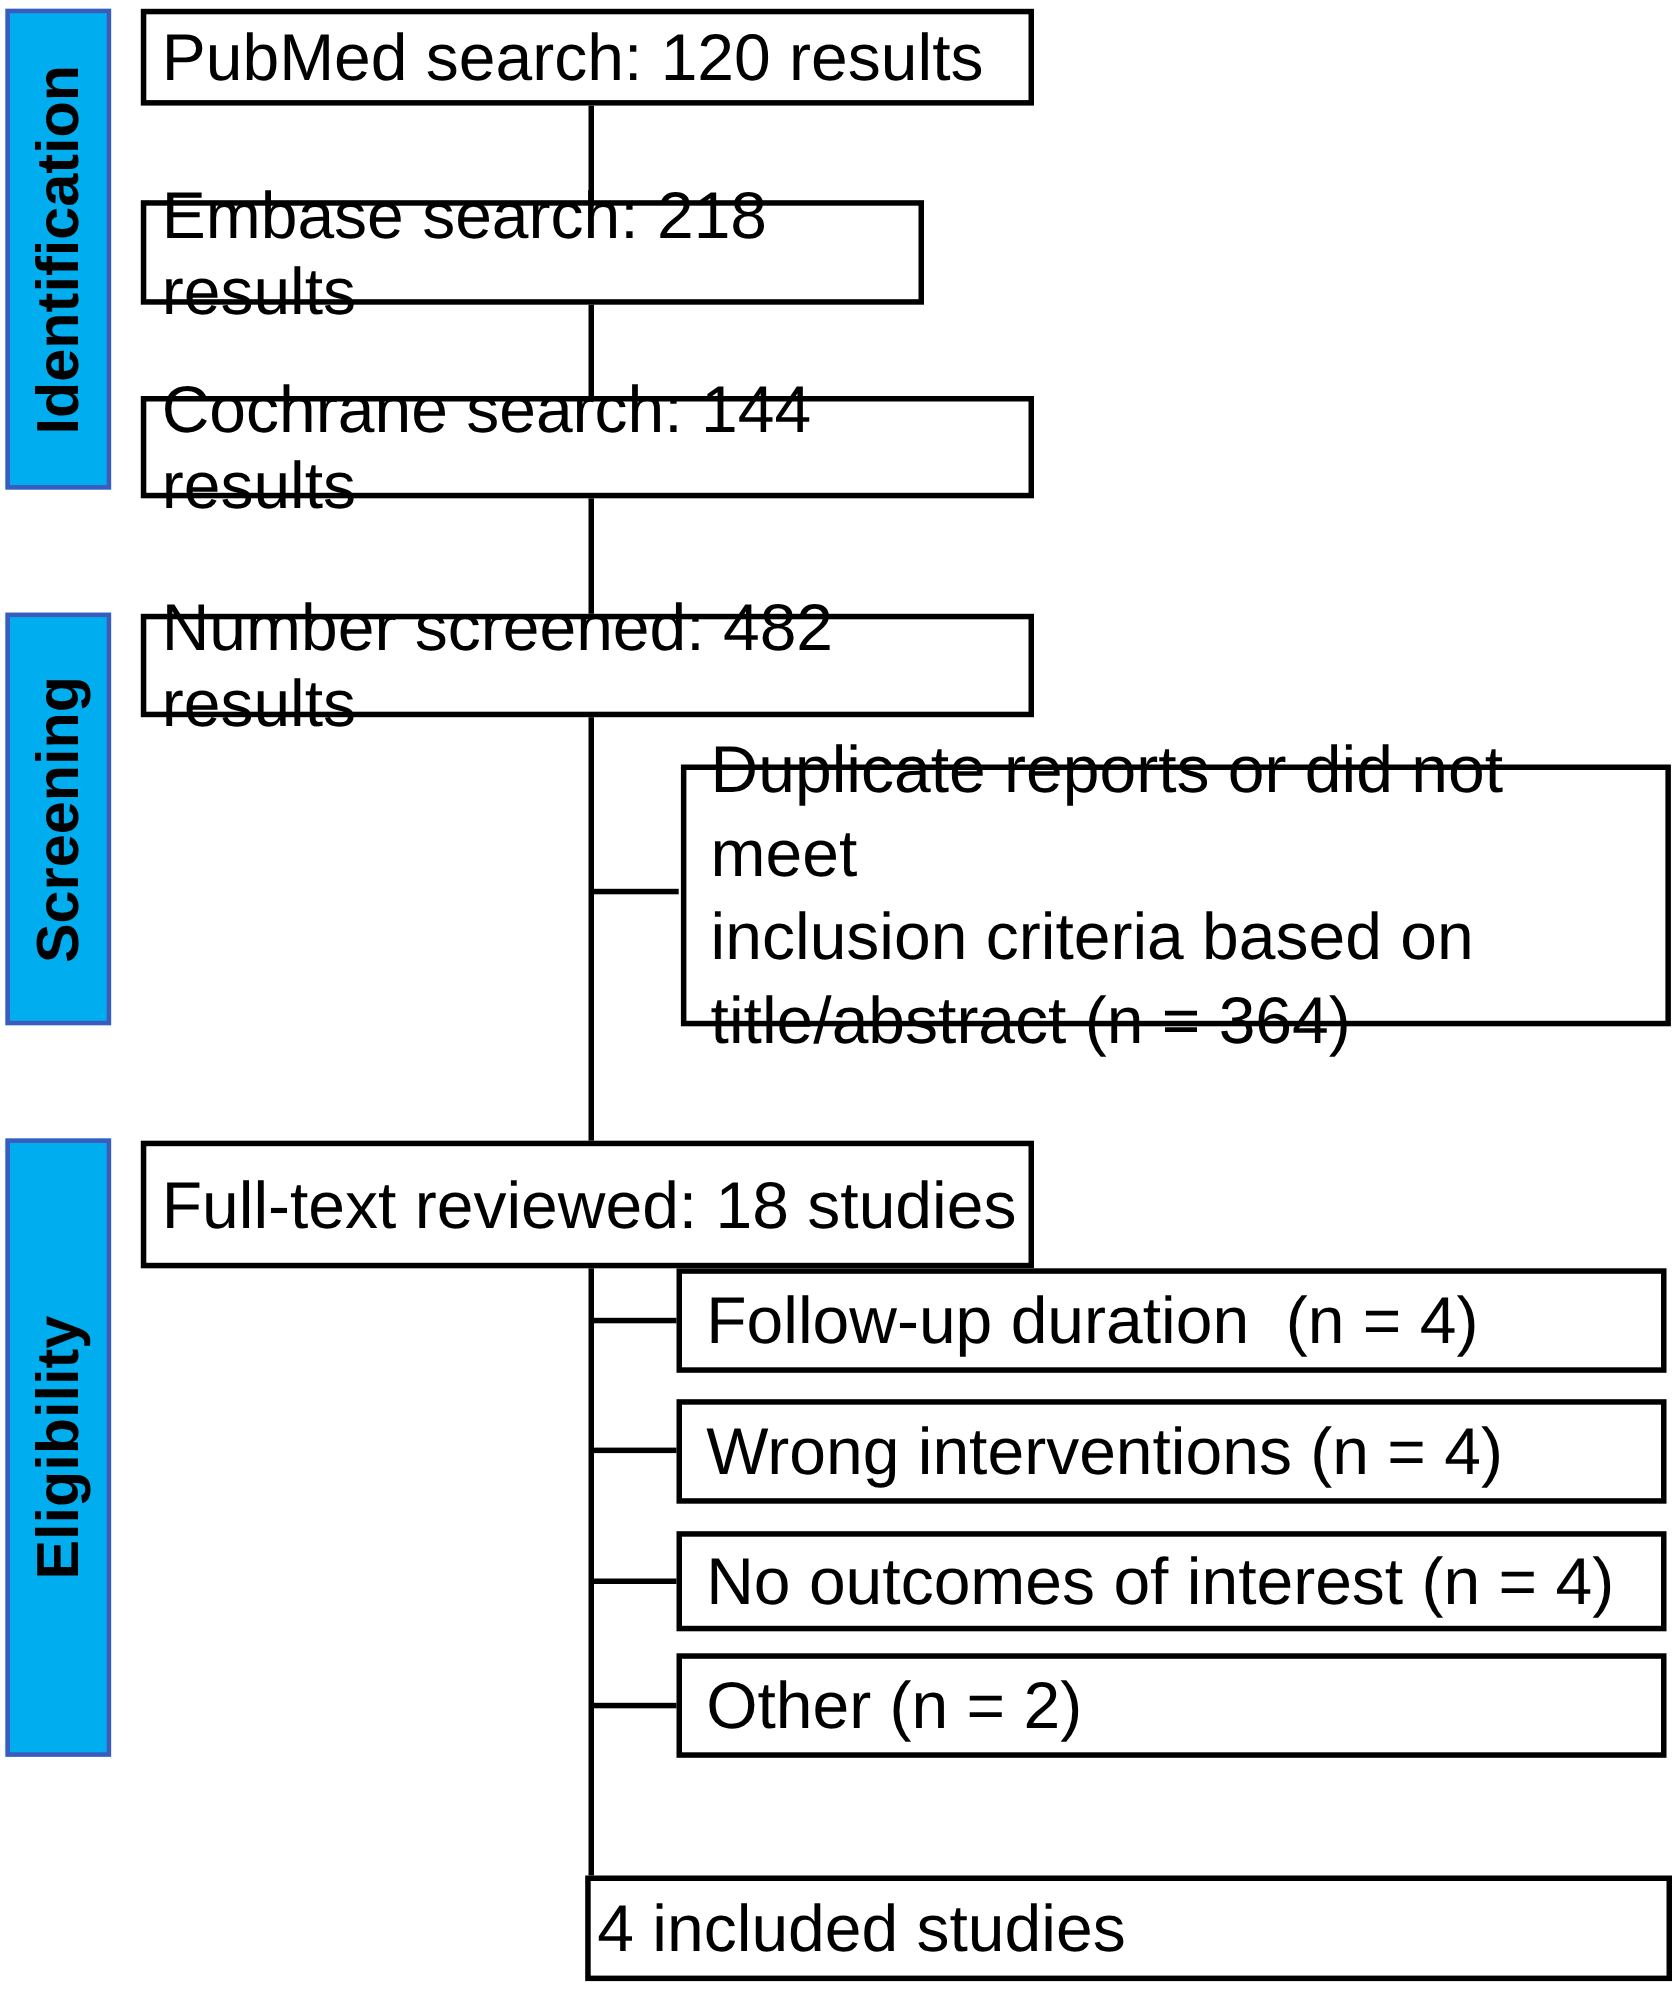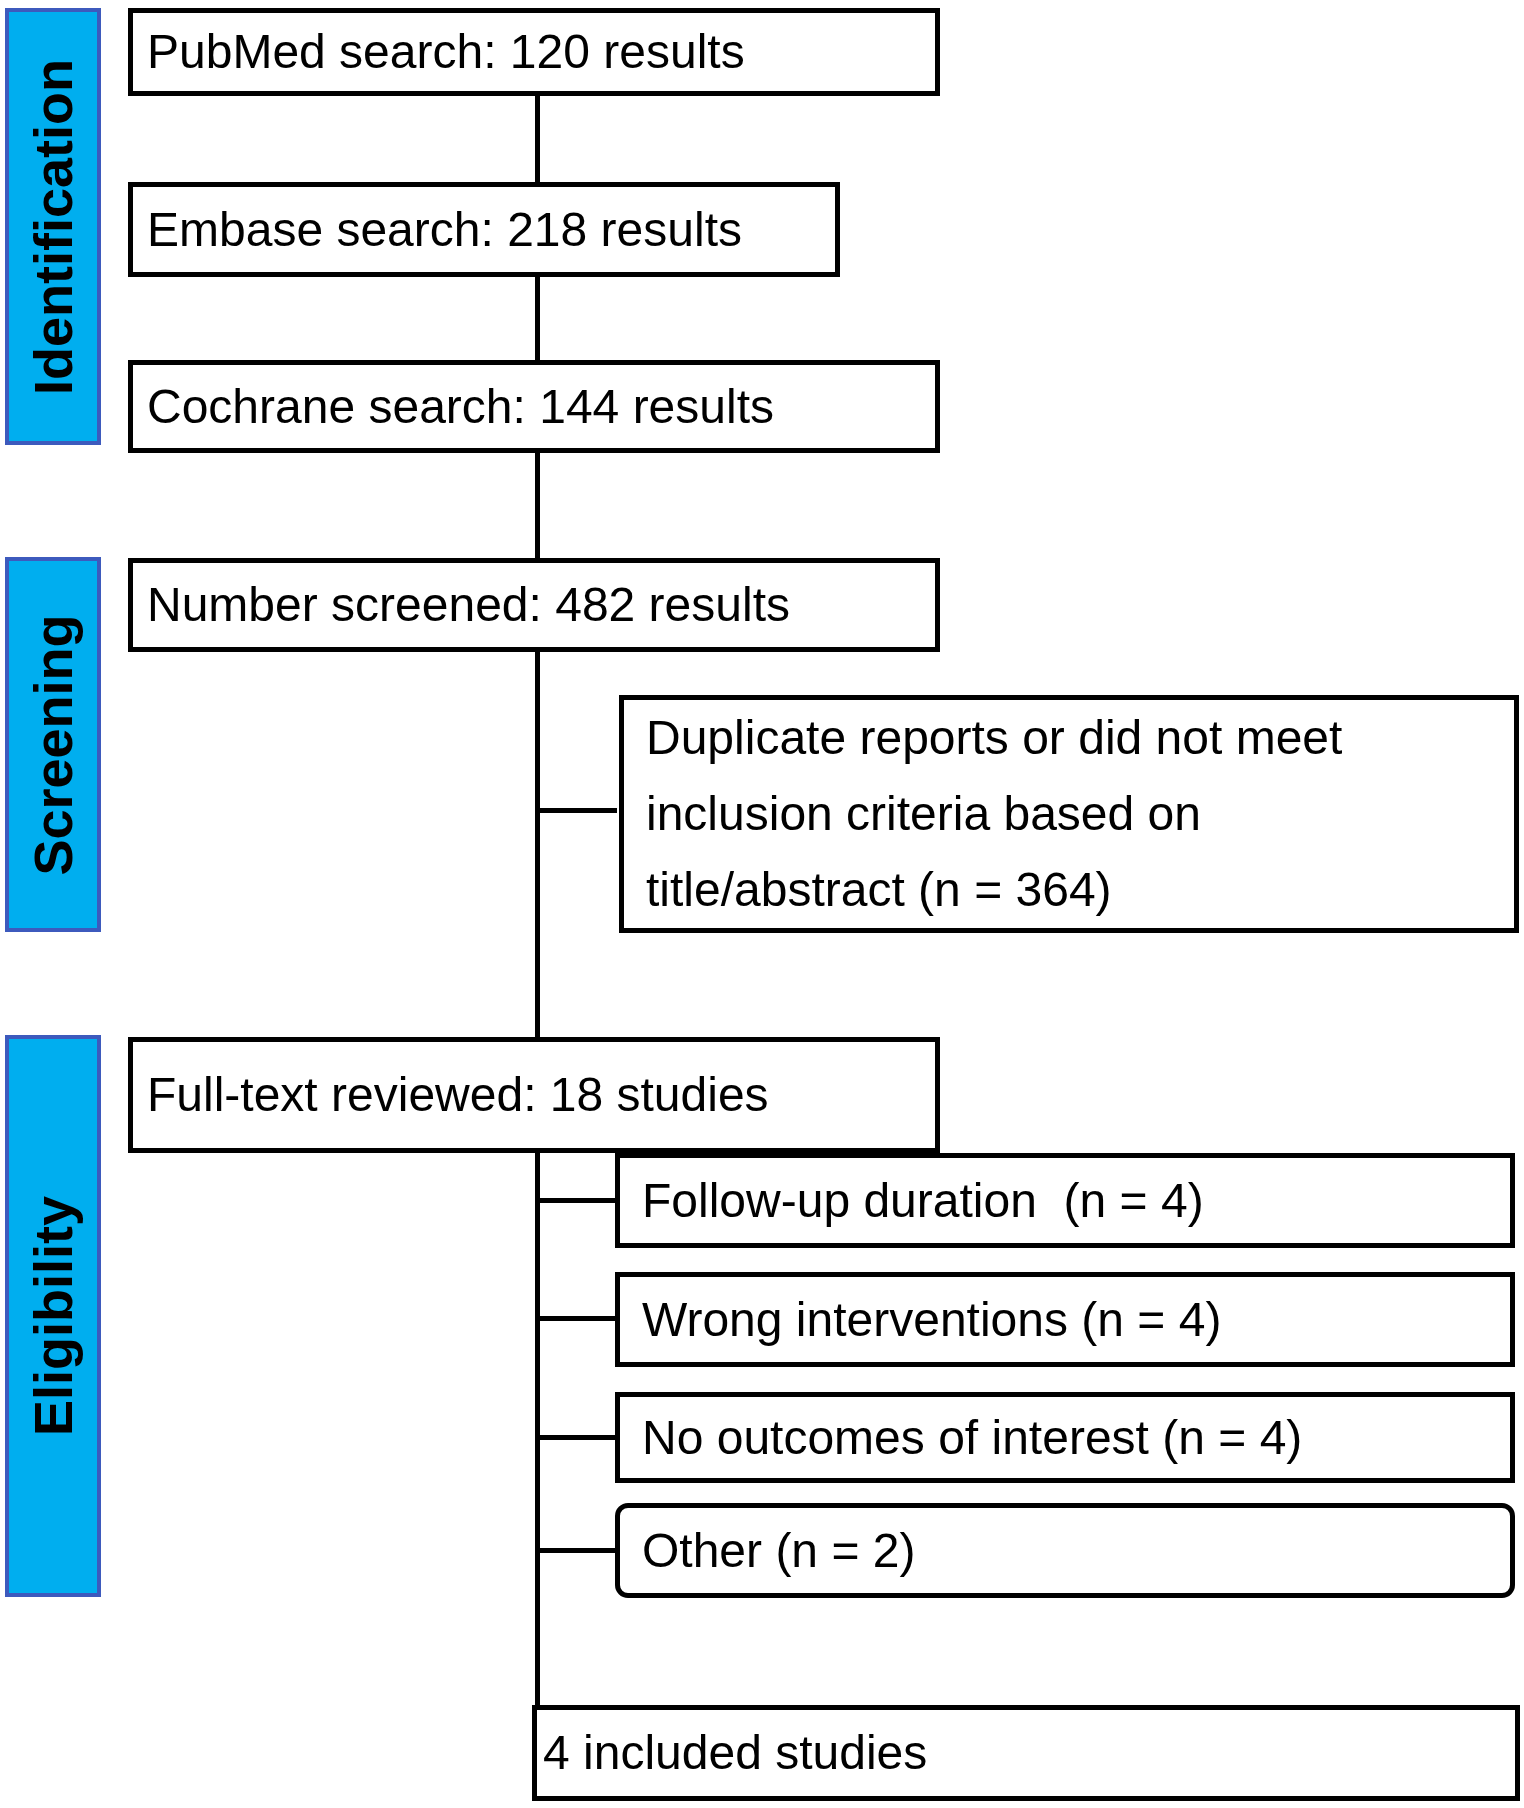--- a/index.html
+++ b/index.html
@@ -26,21 +26,21 @@
 
   
   .fbox {
     position: absolute;
     box-sizing: border-box;
     background: var(--box-fill, #fff);
     border: 5px solid var(--box-border, #000);
     display: flex;
     align-items: center;
     z-index: 2;
-    font-size: 48px;
+    font-size: 60px;
     line-height: 1.15;
     padding-left: 14px;
     padding-right: 6px;
     white-space: pre-wrap;
   }
   .fbox.side { padding-left: 22px; }
   .fbox.multiline { line-height: 76px; }
   .fbox.center {
     text-align: center;
     padding-left: 6px;
@@ -112,17 +112,17 @@
   </div>
   <div class="fbox side" style="left:615px; top:1153px; width:900px; height:95px;">
     <span>Follow-up duration  (n = 4)</span>
   </div>
   <div class="fbox side" style="left:615px; top:1272px; width:900px; height:95px;">
     <span>Wrong interventions (n = 4)</span>
   </div>
   <div class="fbox side" style="left:615px; top:1392px; width:900px; height:91px;text-align:center;">
     <span>No outcomes of interest (n = 4)</span>
   </div>
-  <div class="fbox side" style="left:615px; top:1503px; width:900px; height:95px;border-radius:13px;">
+  <div class="fbox side" style="left:615px; top:1503px; width:900px; height:95px;">
     <span>Other (n = 2)</span>
   </div>
 
 </div>
 
 </body></html>

